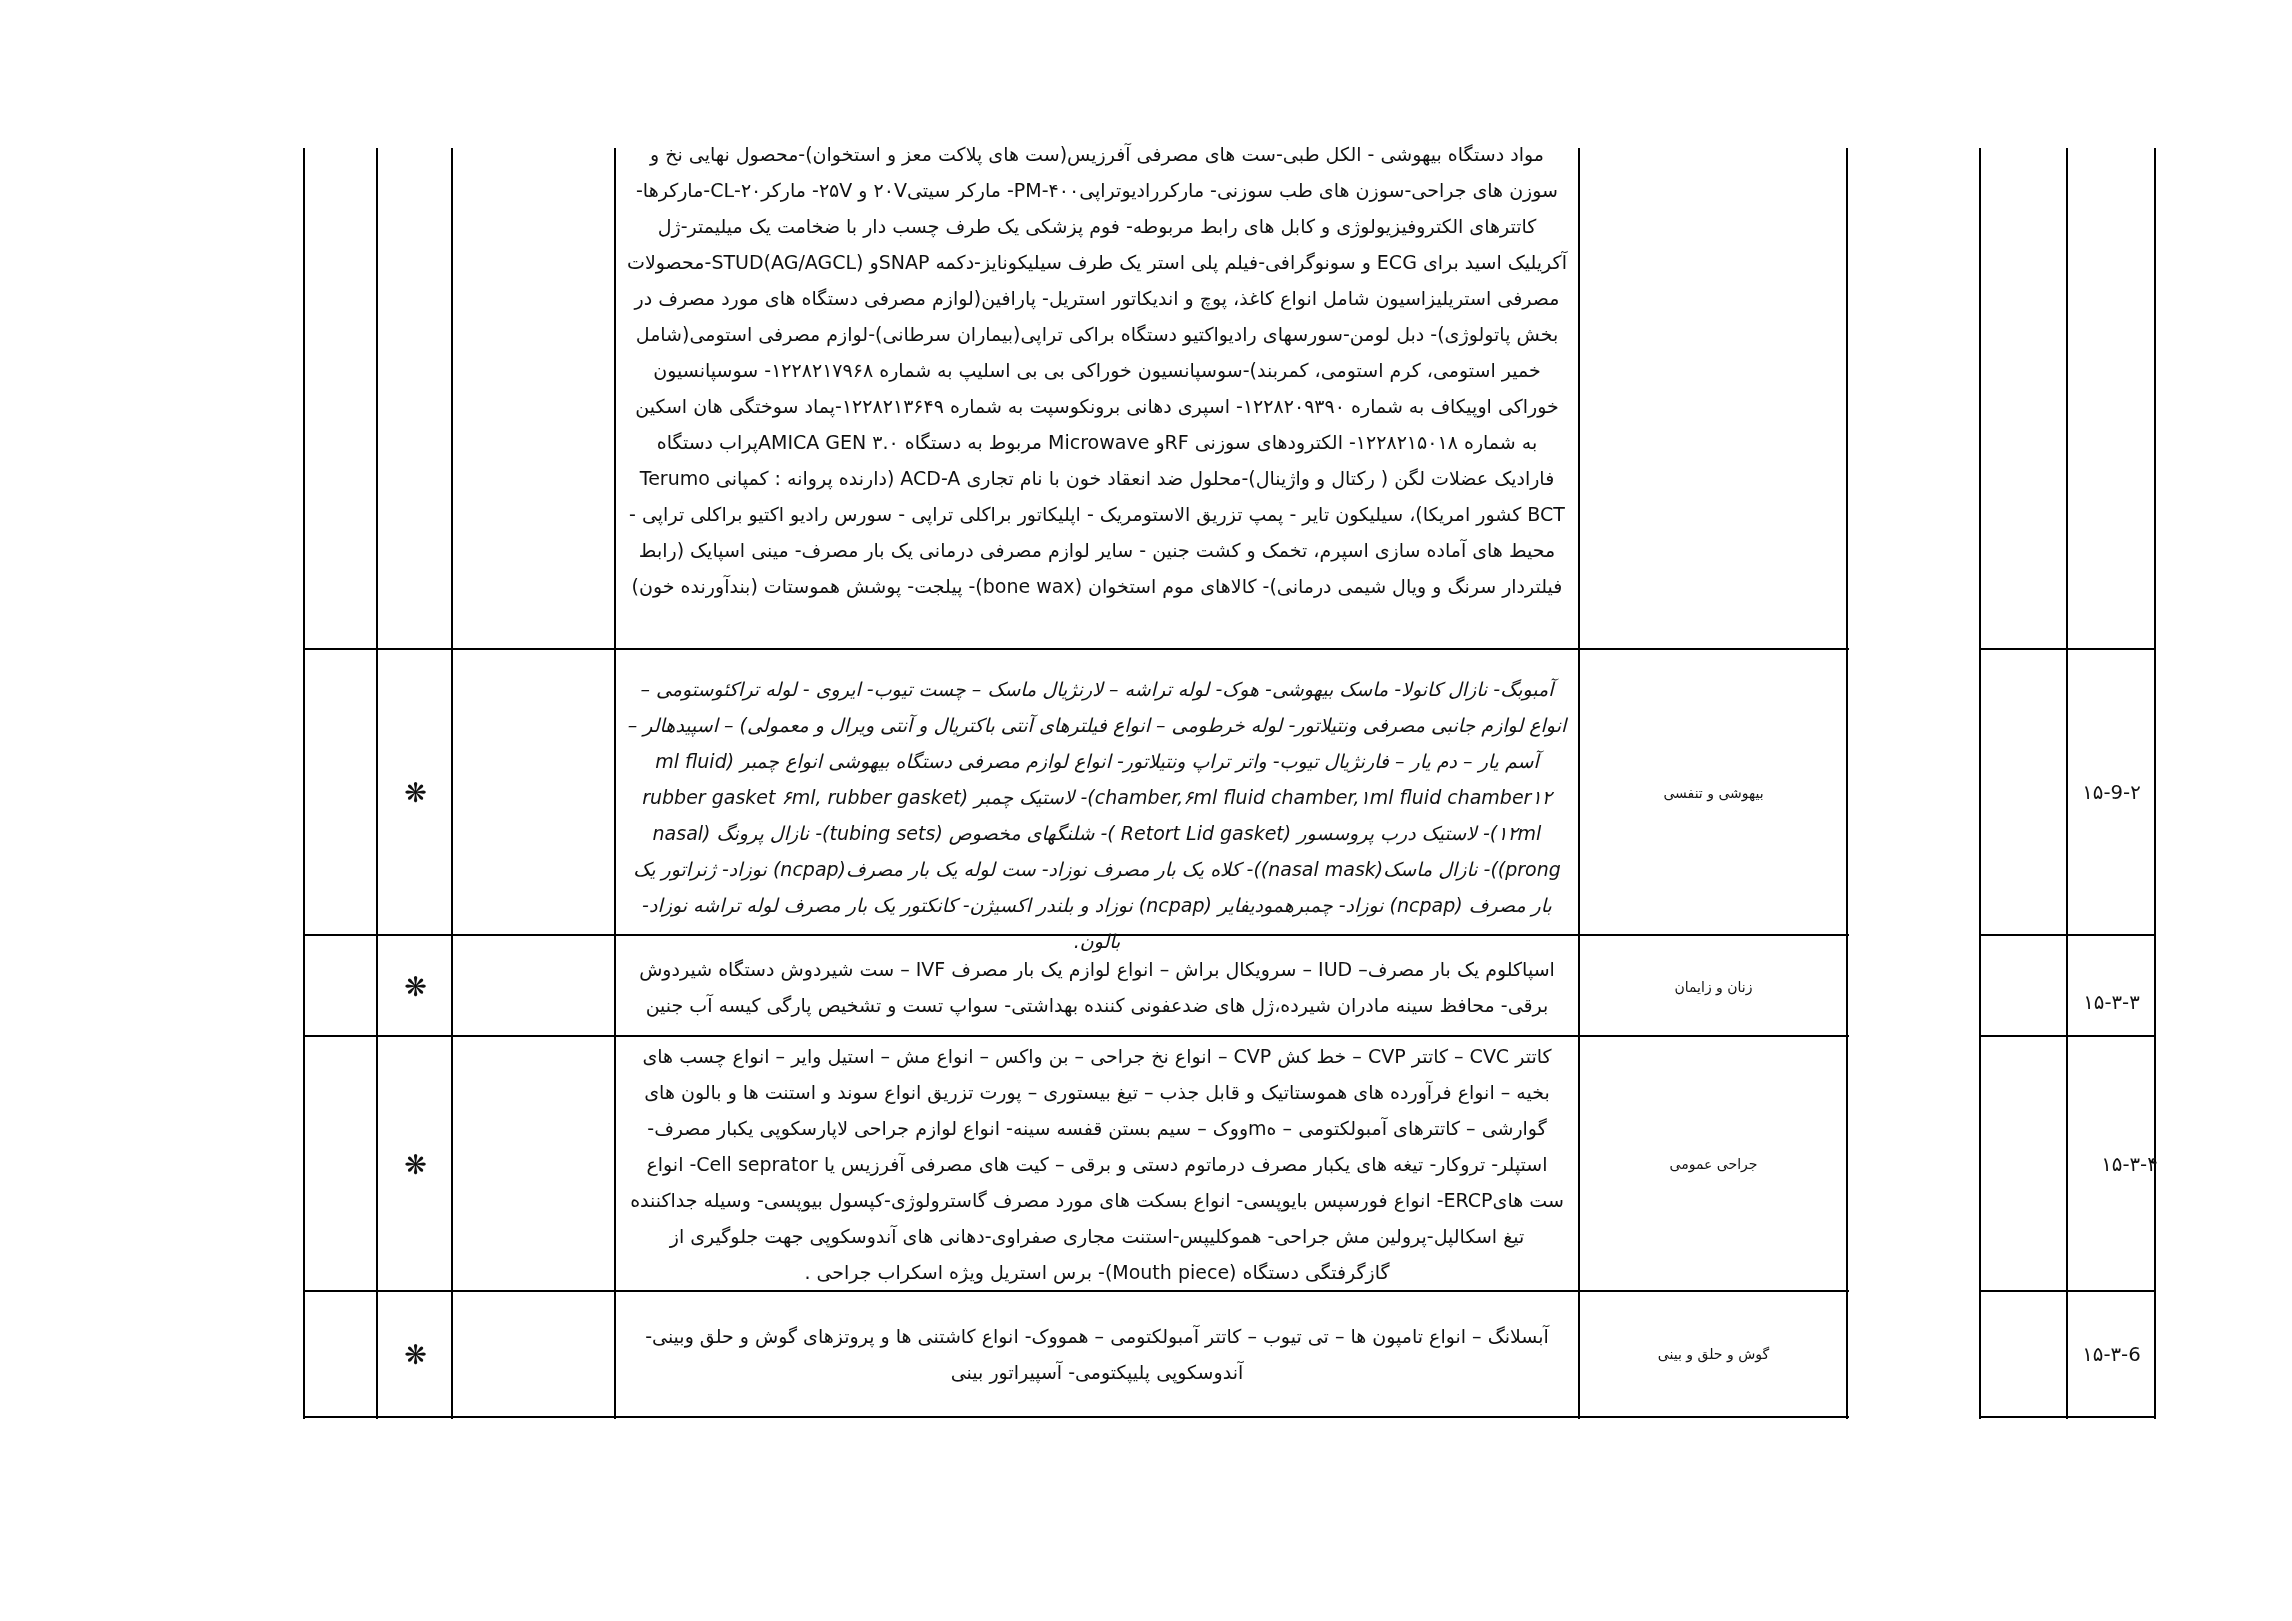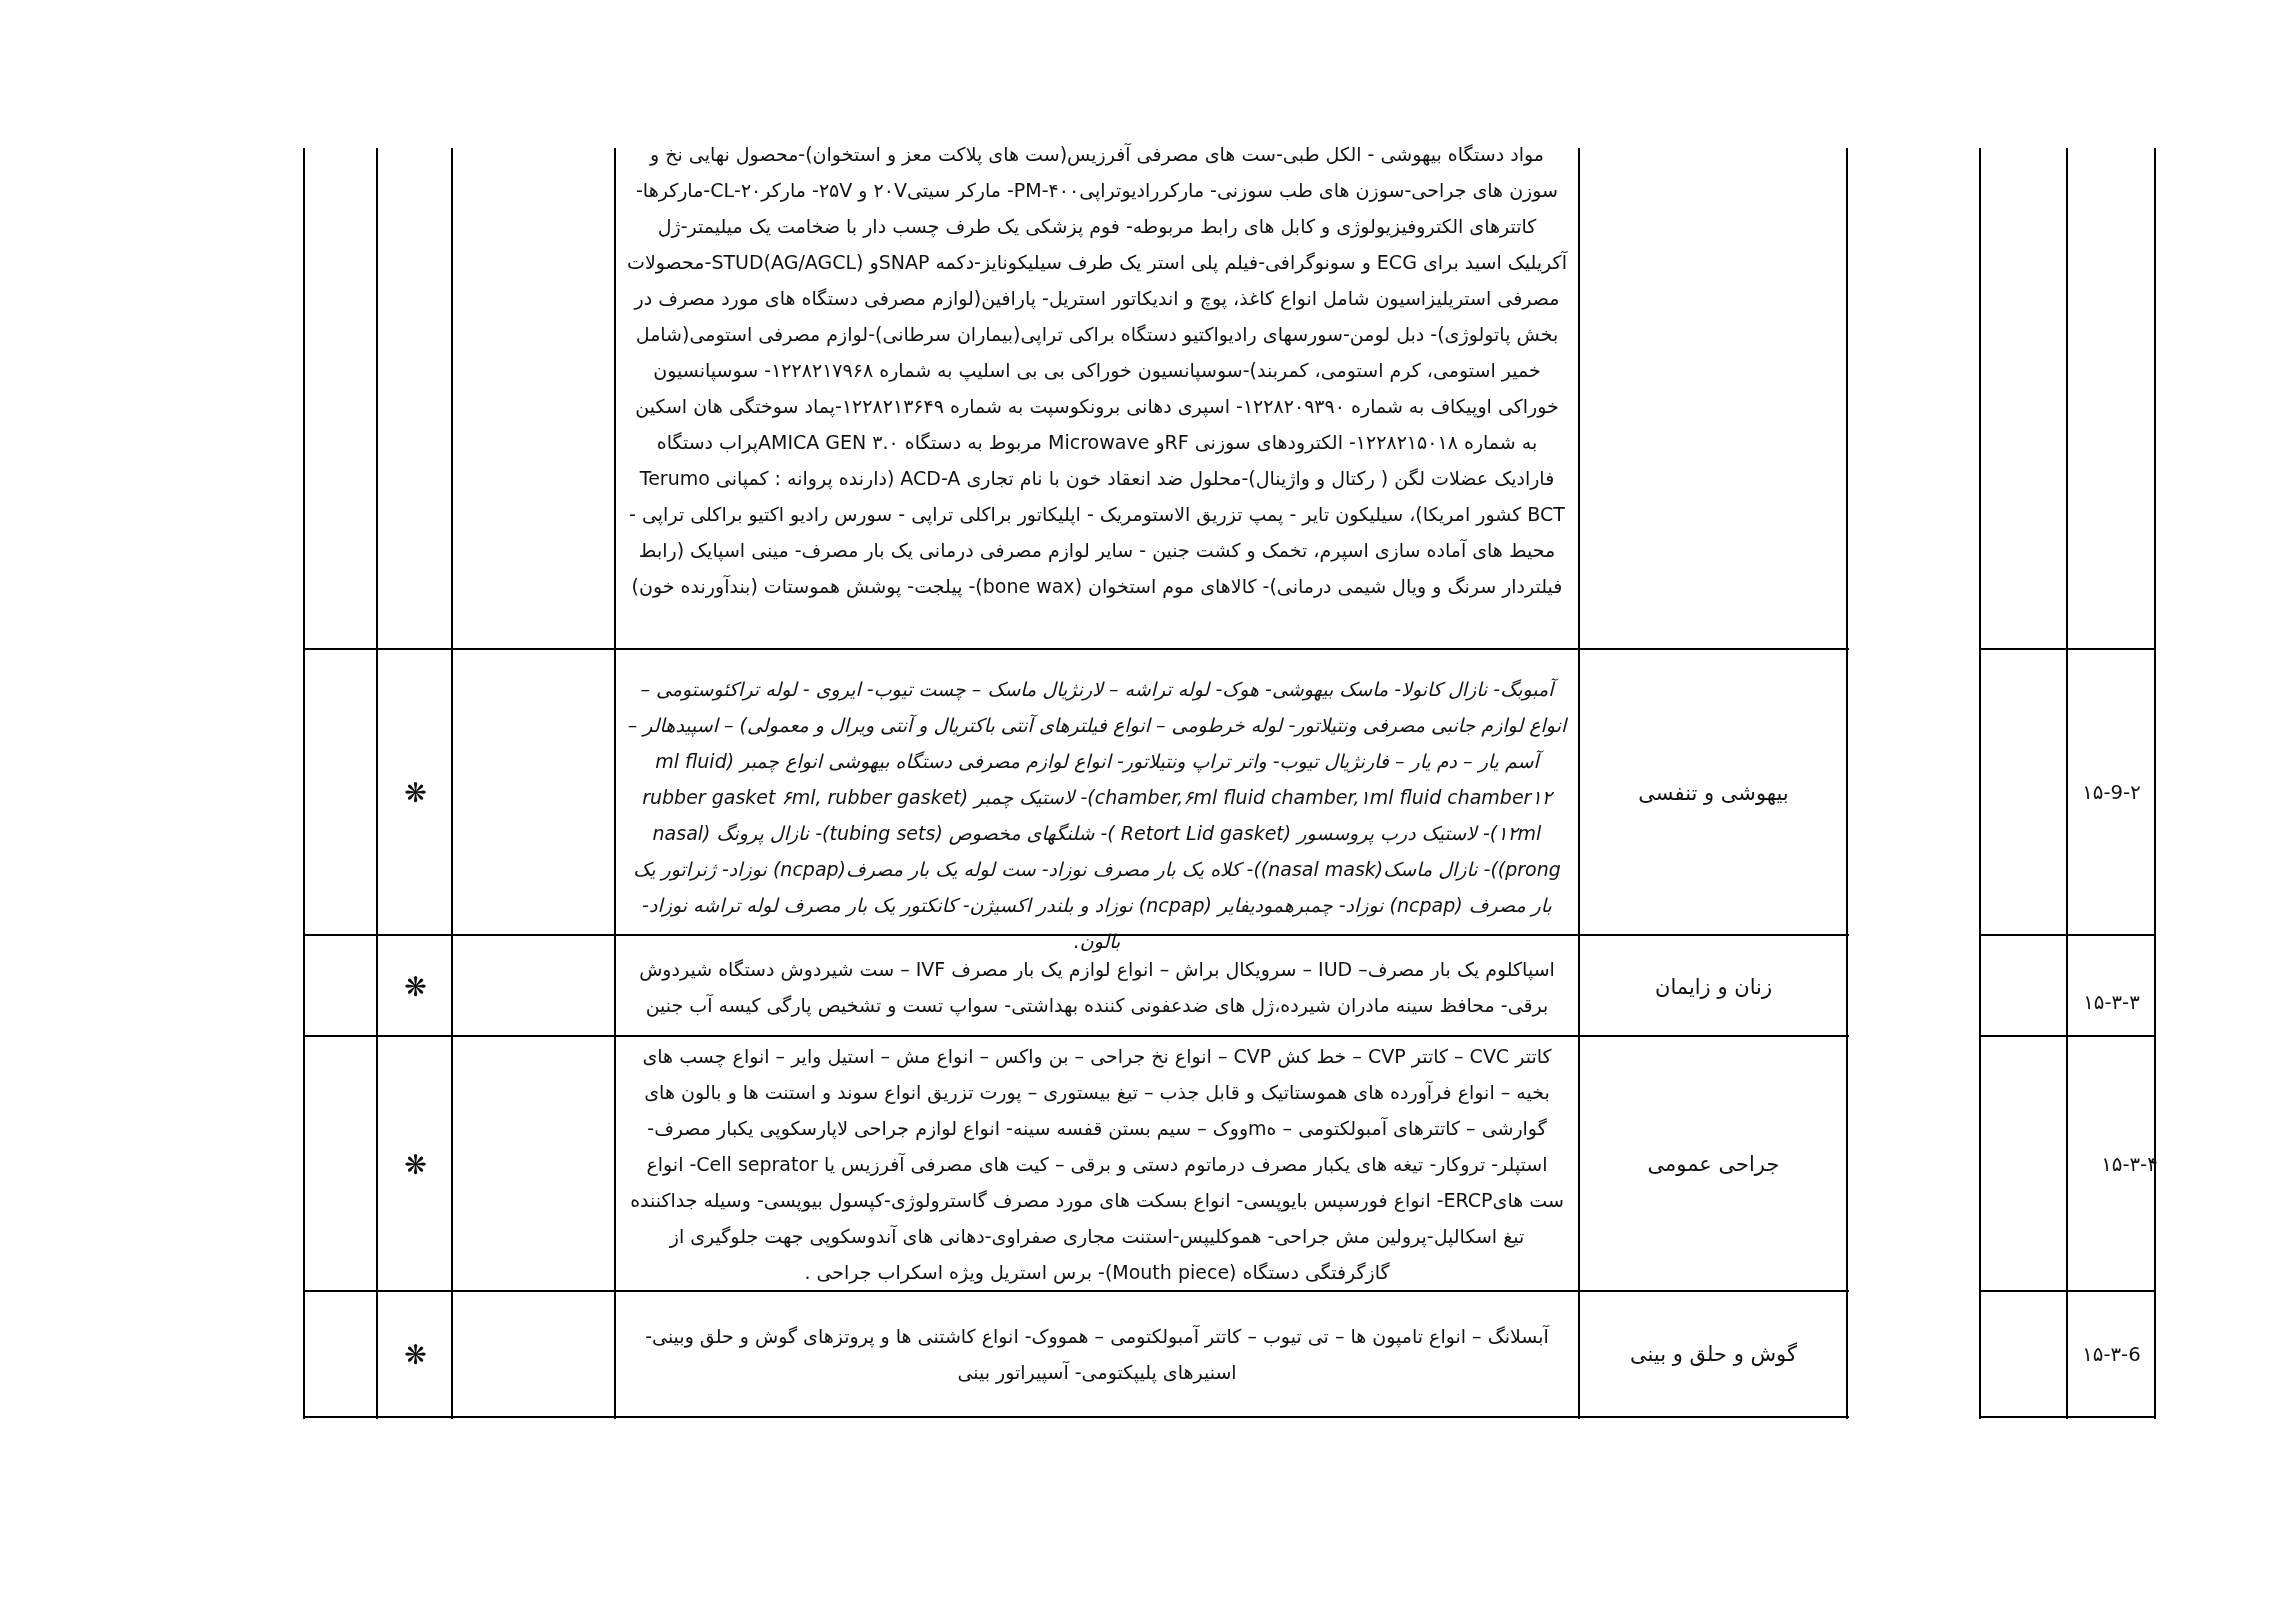--- a/index.html
+++ b/index.html
@@ -6,21 +6,21 @@
   body { width: 2293px; height: 1621px; position: relative; overflow: hidden;
          font-family: "DejaVu Sans", "Liberation Sans", sans-serif; color: #111; }
   .vline { position: absolute; width: 0; border-left: 2.7px solid #000; }
   .hline { position: absolute; height: 0; border-top: 2.7px solid #000; }
   .cell { position: absolute; display: flex; align-items: center; justify-content: center;
           box-sizing: border-box; text-align: center; }
   .desc { direction: rtl; font-size: 19px; line-height: 36px; padding: 0 9px;
           align-items: flex-start; }
   .desc.center { align-items: center; }
   .desc-text { display: block; width: 100%; text-align: center; }
-  .cat { direction: rtl; font-size: 21px; }
+  .cat { direction: rtl; font-size: 14px; }
   .code { direction: rtl; font-size: 19.7px; }
   .mark { font-size: 27px; font-weight: bold; }
 </style>
 </head>
 <body>
 
 <div>
 
   <div class="vline" style="left:303px; top:148px; height:1271px;"></div>
   <div class="vline" style="left:376px; top:148px; height:1271px;"></div>
@@ -85,21 +85,21 @@
     <span>جراحی عمومی</span>
   </div>
   <div class="cell code" style="left:2069px; top:1038px; width:85px; height:252px;padding-left:36px;">
     <span>۱۵-۳-۴</span>
   </div>
 
   <div class="cell mark" style="left:379px; top:1292px; width:73px; height:124px;">
     <span>❋</span>
   </div>
   <div class="cell desc center" style="left:618px; top:1292px; width:958px; height:124px;">
-    <span class="desc-text">آبسلانگ – انواع تامپون ها – تی تیوب – کاتتر آمبولکتومی – همووک- انواع کاشتنی ها و پروتزهای گوش و حلق وبینی- اسنیرهای پلیپکتومی- آسپیراتور بینی</span>
+    <span class="desc-text">آبسلانگ – انواع تامپون ها – تی تیوب – کاتتر آمبولکتومی – همووک- انواع کاشتنی ها و پروتزهای گوش و حلق وبینی- آندوسکوپی پلیپکتومی- آسپیراتور بینی</span>
   </div>
   <div class="cell cat" style="left:1581px; top:1292px; width:265px; height:124px;">
     <span>گوش و  حلق و بینی</span>
   </div>
   <div class="cell code" style="left:2069px; top:1292px; width:85px; height:124px;">
     <span>۱۵-۳-6</span>
   </div>
 </div>
 
 

